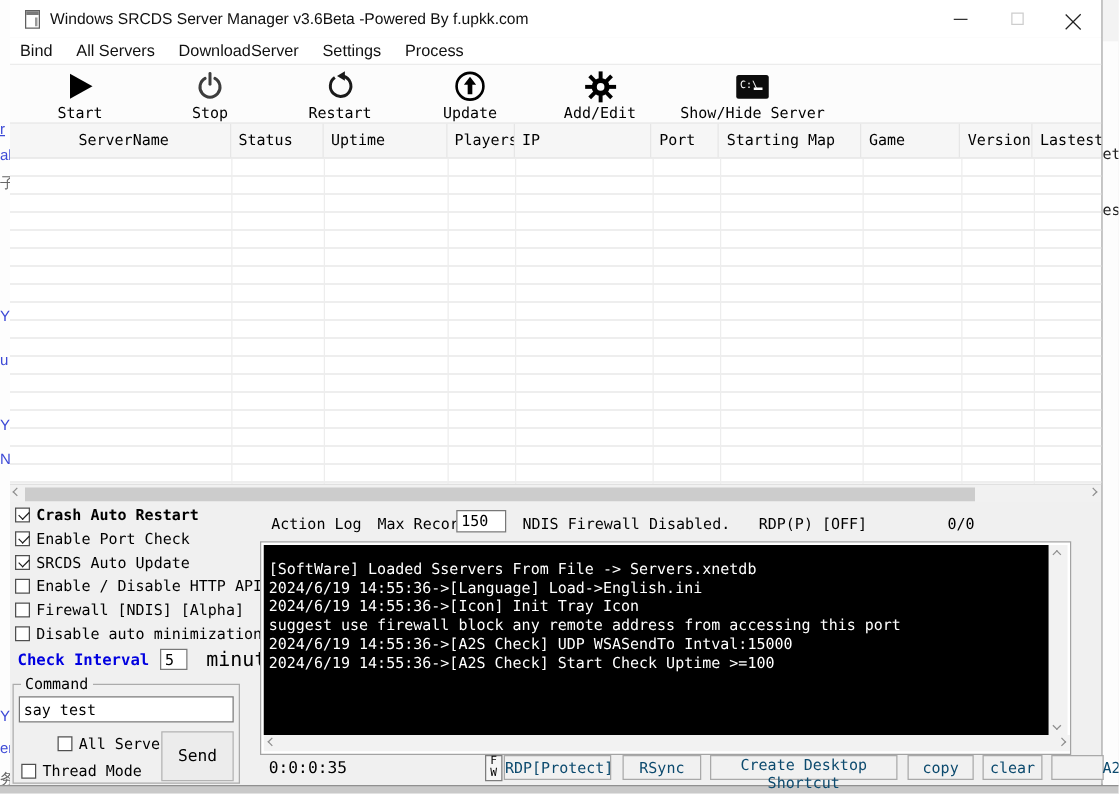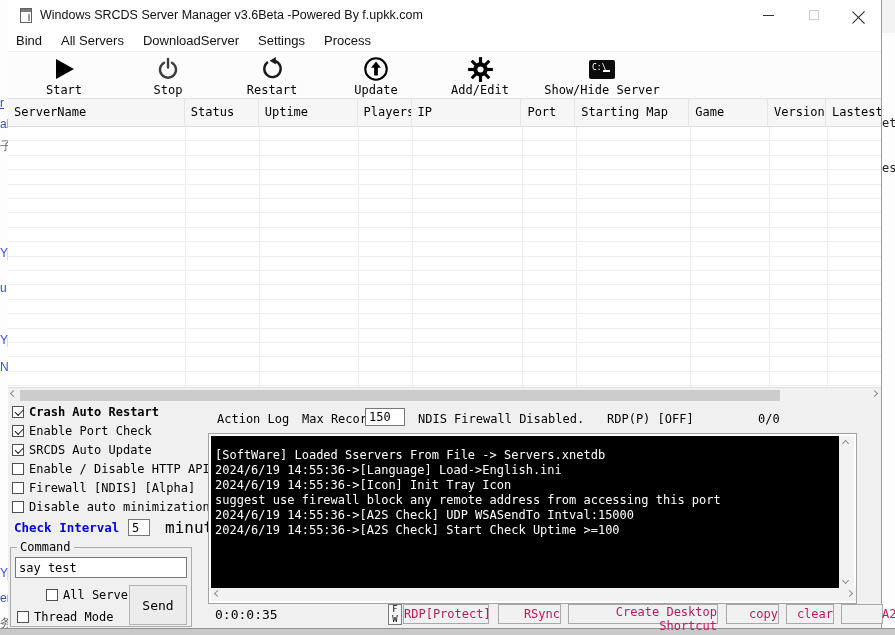--- a/index.html
+++ b/index.html
@@ -93,21 +93,21 @@
   .log-area { position:absolute; left:2px; top:2px; width:628px; height:152px; background:#000; color:#fff; overflow:hidden; padding:12px 0 0 4px; }
   .log-line { font-size:12px; line-height:15px; white-space:pre; font-family:"DejaVu Sans Mono", monospace; }
   .vscroll { position:absolute; right:2px; top:2px; width:15px; height:152px; background:#f2f2f2; }
   .vscroll .vs-up { position:absolute; top:5px; left:4px; } .vscroll .vs-down { position:absolute; bottom:5px; left:4px; }
   .console .chscroll { position:absolute; left:2px; bottom:2px; width:645px; height:13px; background:#f2f2f2; }
   .chscroll .cs-left { position:absolute; left:4px; top:3px; } .chscroll .cs-right { position:absolute; right:4px; top:3px; }
 
   .statusrow { position:absolute; left:0; top:202px; width:100%; height:22px; }
   .timer { position:absolute; left:207px; top:3px; font-size:13px; color:#000; }
   .fw-box { position:absolute; left:380px; top:0; width:14px; height:21px; border:1px solid #7d7d7d; background:#f7f7f7; font-size:9px; line-height:9.5px; text-align:center; color:#000; }
-  .sbtn { position:absolute; top:0; height:20px; background:#f1f1f1; border:1px solid #a9a9a9; font-family:"DejaVu Sans Mono", monospace; font-size:12px; color:#be185d; text-align:right; }
+  .sbtn { position:absolute; top:0; height:20px; background:#f1f1f1; border:1px solid #a9a9a9; font-family:"DejaVu Sans Mono", monospace; font-size:12px; color:#0c4a6e; text-align:center; }
   .sb-rdp { left:395px; width:86px; } .sb-rsync { left:490px; width:63px; }
   .sb-shortcut { left:560px; width:150px; } .sb-copy { left:718px; width:53px; }
   .sb-clear { left:778px; width:48px; } .sb-a2s { left:833px; width:38px;padding-left:40px; }
 </style>
 </head>
 <body>
 
 <div class="screen">
 
   <div class="left-strip">
@@ -211,21 +211,21 @@
       </div>
       <div class="tool wide">
         <span class="icn">
             <span class="cmd-icon"></span>
           </span>
         <span class="lbl">Show/Hide Server</span>
       </div>
     </div>
 
     <div class="grid-header">
-      <div class="hdr-cell" style="width:177px;">ServerName</div>
+      <div class="hdr-cell" style="width:177px;text-align:center;">ServerName</div>
       <div class="hdr-cell" style="width:74px;">Status</div>
       <div class="hdr-cell" style="width:99px;">Uptime</div>
       <div class="hdr-cell" style="width:54px;">Players</div>
       <div class="hdr-cell" style="width:110px;">IP</div>
       <div class="hdr-cell" style="width:54px;">Port</div>
       <div class="hdr-cell" style="width:114px;">Starting Map</div>
       <div class="hdr-cell" style="width:79px;">Game</div>
       <div class="hdr-cell" style="width:58px;">Version</div>
       <div class="hdr-cell" style="width:55px; border-right:none;">Lastest</div>
     </div>

